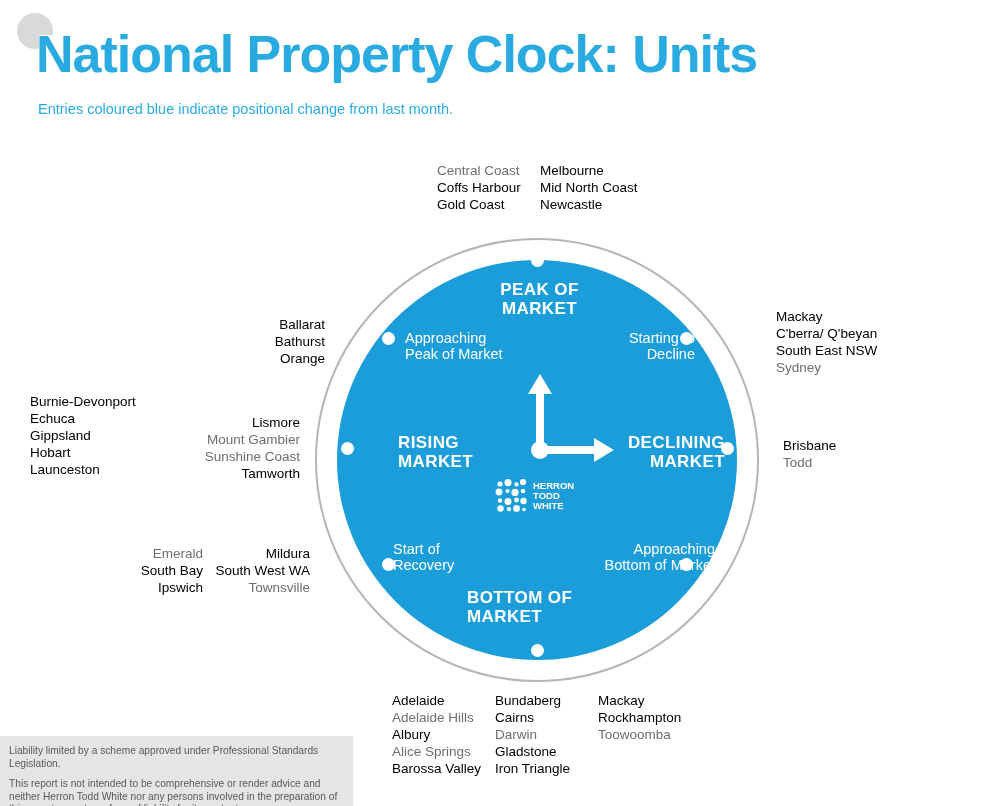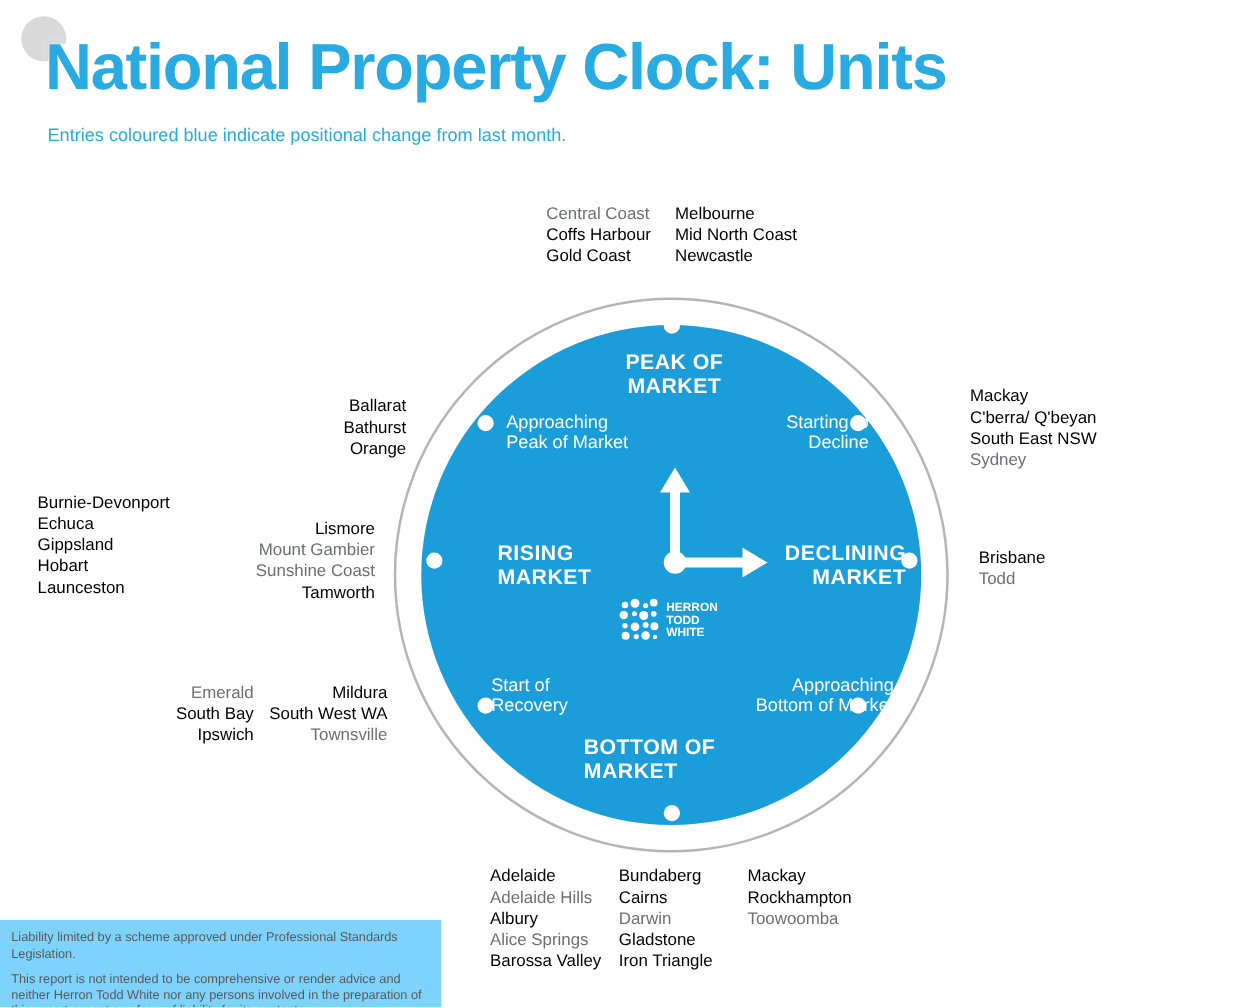--- a/index.html
+++ b/index.html
@@ -159,21 +159,21 @@
   #grp-bot-b    { left: 495px; top: 692px; text-align: left; }
   #grp-bot-c    { left: 598px; top: 692px; text-align: left; }
 
   
   #footer {
     position: absolute;
     left: 0;
     top: 736px;
     width: 353px;
     height: 70px;
-    background: #7dd3fc;
+    background: #e5e5e5;
     box-sizing: border-box;
     padding: 9px 9px 0 9px;
   }
   #footer p {
     margin: 0;
     font-size: 10.2px;
     line-height: 12.5px;
     color: #58595b;
   }
   #footer-line2 { margin-top: 8px !important; }

